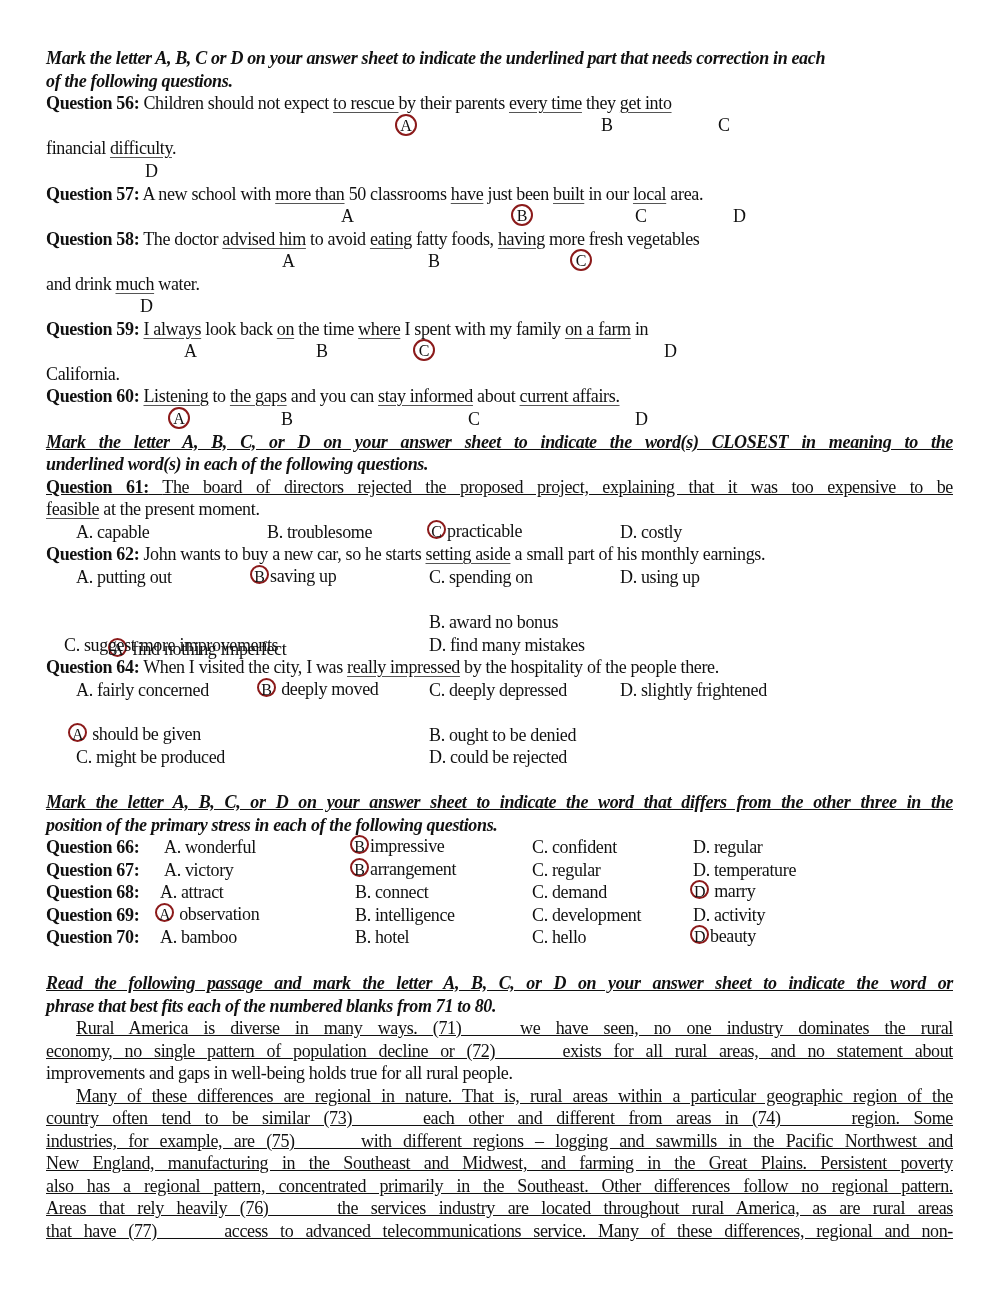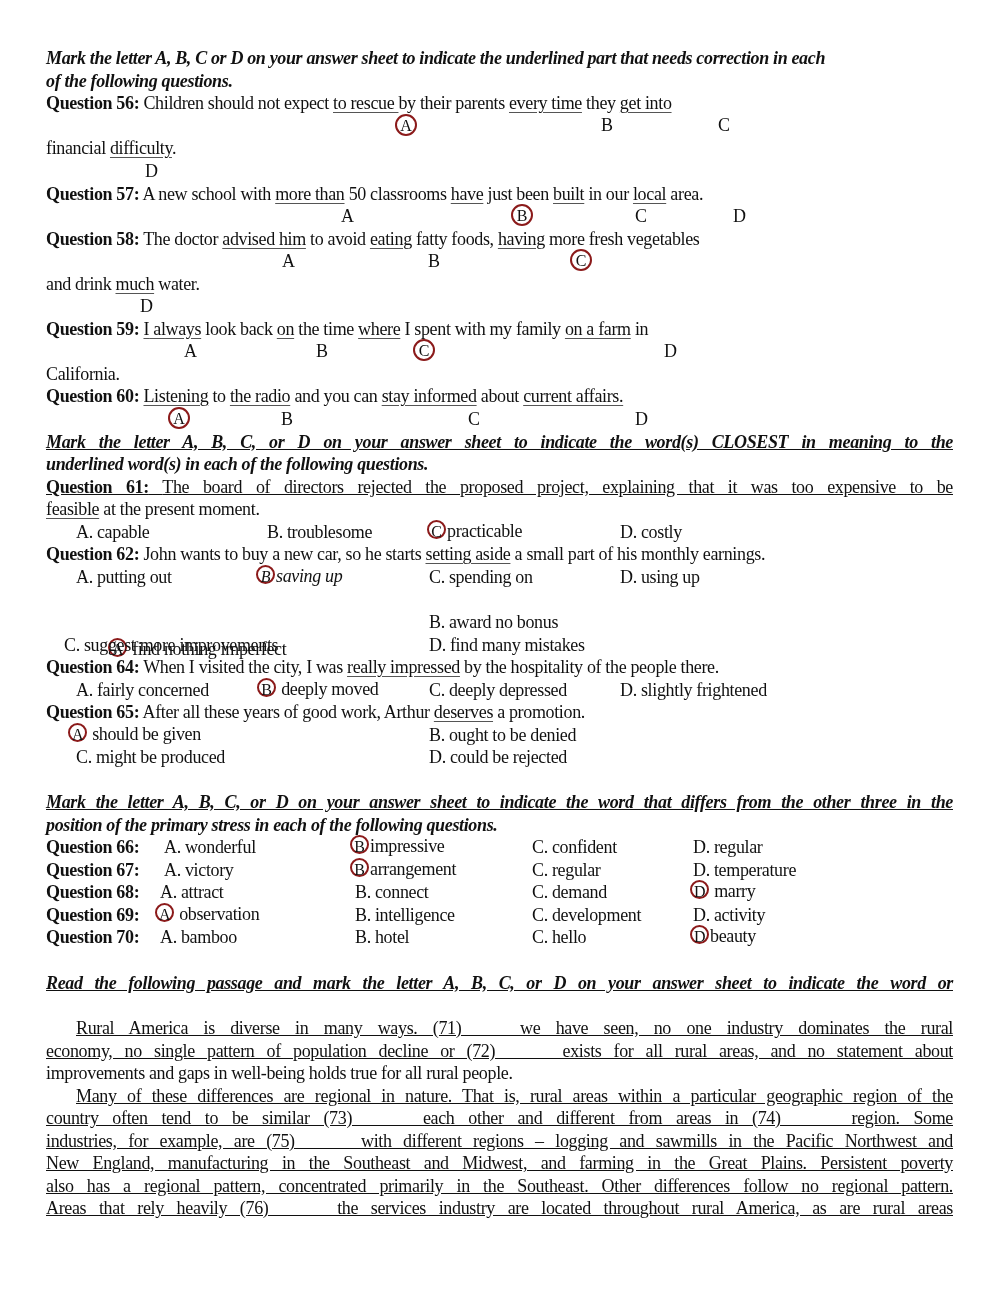--- a/index.html
+++ b/index.html
@@ -63,21 +63,21 @@
     <span class="u">I</span><span class="u"> always</span><span> look back </span><span class="u">on</span><span> the time </span><span class="u">where</span><span> I spent with my family </span><span class="u">on a farm</span><span> in</span>
   </div>
   <div class="lbl" style="top:340px;left:184px;">A</div>
   <div class="lbl" style="top:340px;left:316px;">B</div>
   <div class="lbl" style="top:339px;left:413px;"><span class="circ">C</span></div>
   <div class="lbl" style="top:340px;left:664px;">D</div>
   <div class="ln" style="top:363px;">California.</div>
 
   <div class="ln" style="top:385px;">
     <span class="q">Question 60:</span>
-    <span class="u">Listening</span><span> to </span><span class="u">the radio</span><span> and you can </span><span class="u">stay informed</span><span> about </span><span class="u">current affairs.</span>
+    <span class="u">Listening</span><span> to </span><span class="u">the gaps</span><span> and you can </span><span class="u">stay informed</span><span> about </span><span class="u">current affairs.</span>
   </div>
   <div class="lbl" style="top:407px;left:168px;"><span class="circ">A</span></div>
   <div class="lbl" style="top:408px;left:281px;">B</div>
   <div class="lbl" style="top:408px;left:468px;">C</div>
   <div class="lbl" style="top:408px;left:635px;">D</div>
 
   <div class="ln instr just" style="top:431px;">Mark the letter A, B, C, or D on your answer sheet to indicate the word(s) CLOSEST in meaning to the</div>
   <div class="ln instr" style="top:453px;">underlined word(s) in each of the following questions.</div>
 
   <div class="ln just" style="top:476px;">
@@ -88,40 +88,37 @@
   </div>
   <div class="opt" style="top:521px;left:76px;"><span>A.</span> <span>capable</span></div>
   <div class="opt" style="top:521px;left:267px;"><span>B.</span> <span>troublesome</span></div>
   <div class="opt" style="top:520px;left:427px;"><span class="circ">C</span><span>practicable</span></div>
   <div class="opt" style="top:521px;left:620px;"><span>D.</span> <span>costly</span></div>
 
   <div class="ln" style="top:543px;">
     <span class="q">Question 62:</span> <span>John wants to buy a new car, so he starts </span><span class="u">setting aside</span><span> a small part of his monthly earnings.</span>
   </div>
   <div class="opt" style="top:566px;left:76px;"><span>A.</span> <span>putting out</span></div>
-  <div class="opt" style="top:565px;left:256px;font-style:italic;"><span class="circ">B</span><span>saving up</span></div>
+  <div class="opt" style="top:565px;left:250px;"><span class="circ">B</span><span>saving up</span></div>
   <div class="opt" style="top:566px;left:429px;"><span>C.</span> <span>spending on</span></div>
   <div class="opt" style="top:566px;left:620px;"><span>D.</span> <span>using up</span></div>
 
   <div class="opt" style="top:638px;left:68px;margin-left:40px;"><span class="circ">A</span> <span>find nothing imperfect</span></div>
   <div class="opt" style="top:611px;left:429px;"><span>B.</span> <span>award no bonus</span></div>
   <div class="opt" style="top:634px;left:64px;"><span>C.</span> <span>suggest more improvements</span></div>
   <div class="opt" style="top:634px;left:429px;"><span>D.</span> <span>find many mistakes</span></div>
 
   <div class="ln" style="top:656px;">
     <span class="q">Question 64:</span> <span>When I visited the city, I was </span><span class="u">really impressed</span><span> by the hospitality of the people there.</span>
   </div>
   <div class="opt" style="top:679px;left:76px;"><span>A.</span> <span>fairly concerned</span></div>
   <div class="opt" style="top:678px;left:257px;"><span class="circ">B</span> <span>deeply moved</span></div>
   <div class="opt" style="top:679px;left:429px;"><span>C.</span> <span>deeply depressed</span></div>
   <div class="opt" style="top:679px;left:620px;"><span>D.</span> <span>slightly frightened</span></div>
 
-  <div class="ln" style="top:701px;">
-    <span class="q">Question 65:</span> <span>After all these years of good work, Arthur </span><span class="u">deserves</span><span> a promotion.</span>
-  </div>
   <div class="opt" style="top:723px;left:68px;"><span class="circ">A</span> <span>should be given</span></div>
   <div class="opt" style="top:724px;left:429px;"><span>B.</span> <span>ought to be denied</span></div>
   <div class="opt" style="top:746px;left:76px;"><span>C.</span> <span>might be produced</span></div>
   <div class="opt" style="top:746px;left:429px;"><span>D.</span> <span>could be rejected</span></div>
 
   <div class="ln instr just" style="top:791px;">Mark the letter A, B, C, or D on your answer sheet to indicate the word that differs from the other three in the</div>
   <div class="ln instr" style="top:814px;">position of the primary stress in each of the following questions.</div>
 
   <div class="ln q" style="top:836px;">Question 66:</div>
   <div class="opt" style="top:836px;left:164px;">A. <span>wonderful</span></div>
@@ -147,24 +144,26 @@
   <div class="opt" style="top:904px;left:532px;">C. <span>development</span></div>
   <div class="opt" style="top:904px;left:693px;">D. <span>activity</span></div>
 
   <div class="ln q" style="top:926px;">Question 70:</div>
   <div class="opt" style="top:926px;left:160px;">A. <span>bamboo</span></div>
   <div class="opt" style="top:926px;left:355px;">B. <span>hotel</span></div>
   <div class="opt" style="top:926px;left:532px;">C. <span>hello</span></div>
   <div class="opt" style="top:925px;left:690px;"><span class="circ">D</span><span>beauty</span></div>
 
   <div class="ln instr just" style="top:972px;">Read the following passage and mark the letter A, B, C, or D on your answer sheet to indicate the word or</div>
+  <div class="ln instr" style="top:995px;">phrase that best fits each of the numbered blanks from 71 to 80.</div>
 
   <div class="ln just" style="top:1017px;left:76px;width:877px;">Rural America is diverse in many ways. (71)_____ we have seen, no one industry dominates the rural</div>
   <div class="ln just" style="top:1040px;">economy, no single pattern of population decline or (72) _____ exists for all rural areas, and no statement about</div>
   <div class="ln just" style="top:1085px;left:76px;width:877px;">Many of these differences are regional in nature. That is, rural areas within a particular geographic region of the</div>
   <div class="ln" style="top:1062px;">improvements and gaps in well-being holds true for all rural people.</div>
   <div class="ln just" style="top:1107px;">country often tend to be similar (73) _____ each other and different from areas in (74) _____ region. Some</div>
   <div class="ln just" style="top:1130px;">industries, for example, are (75) _____ with different regions – logging and sawmills in the Pacific Northwest and</div>
   <div class="ln just" style="top:1152px;">New England, manufacturing in the Southeast and Midwest, and farming in the Great Plains. Persistent poverty</div>
   <div class="ln just" style="top:1175px;">also has a regional pattern, concentrated primarily in the Southeast. Other differences follow no regional pattern.</div>
   <div class="ln just" style="top:1197px;">Areas that rely heavily (76) _____ the services industry are located throughout rural America, as are rural areas</div>
+  <div class="ln just" style="top:1220px;">that have (77) _____ access to advanced telecommunications service. Many of these differences, regional and non-</div>
 
 </div>
 
 </body></html>

